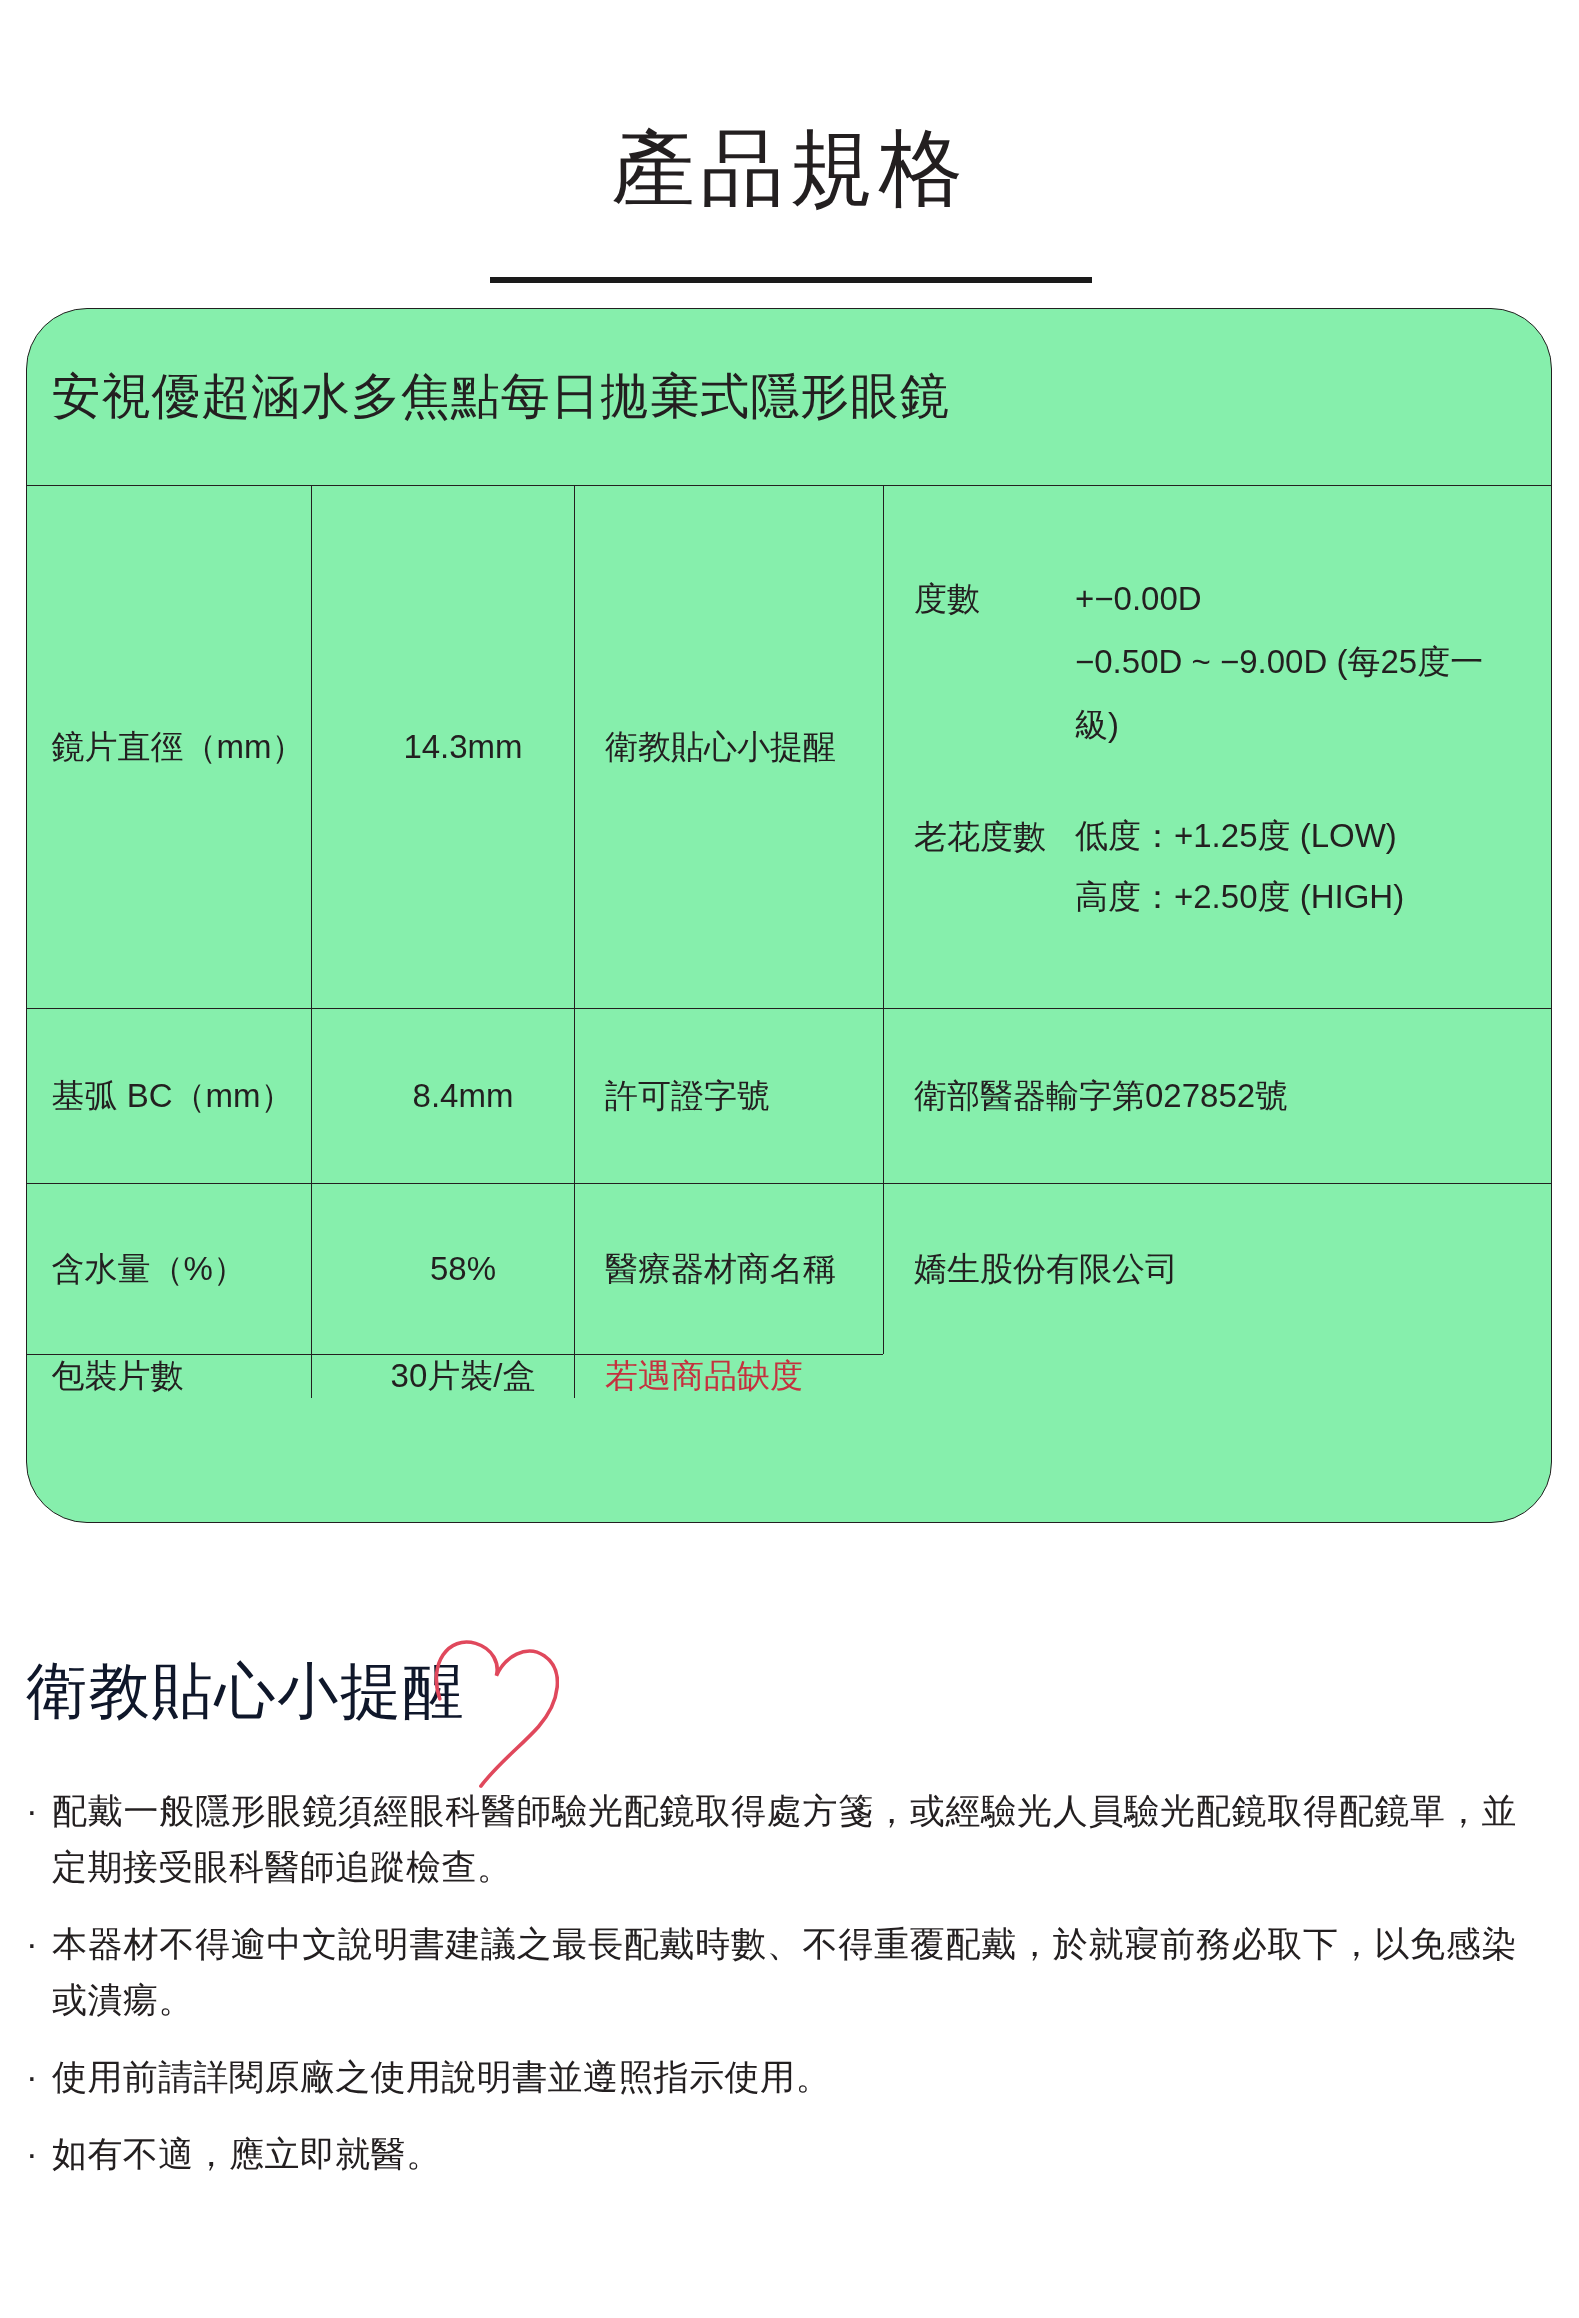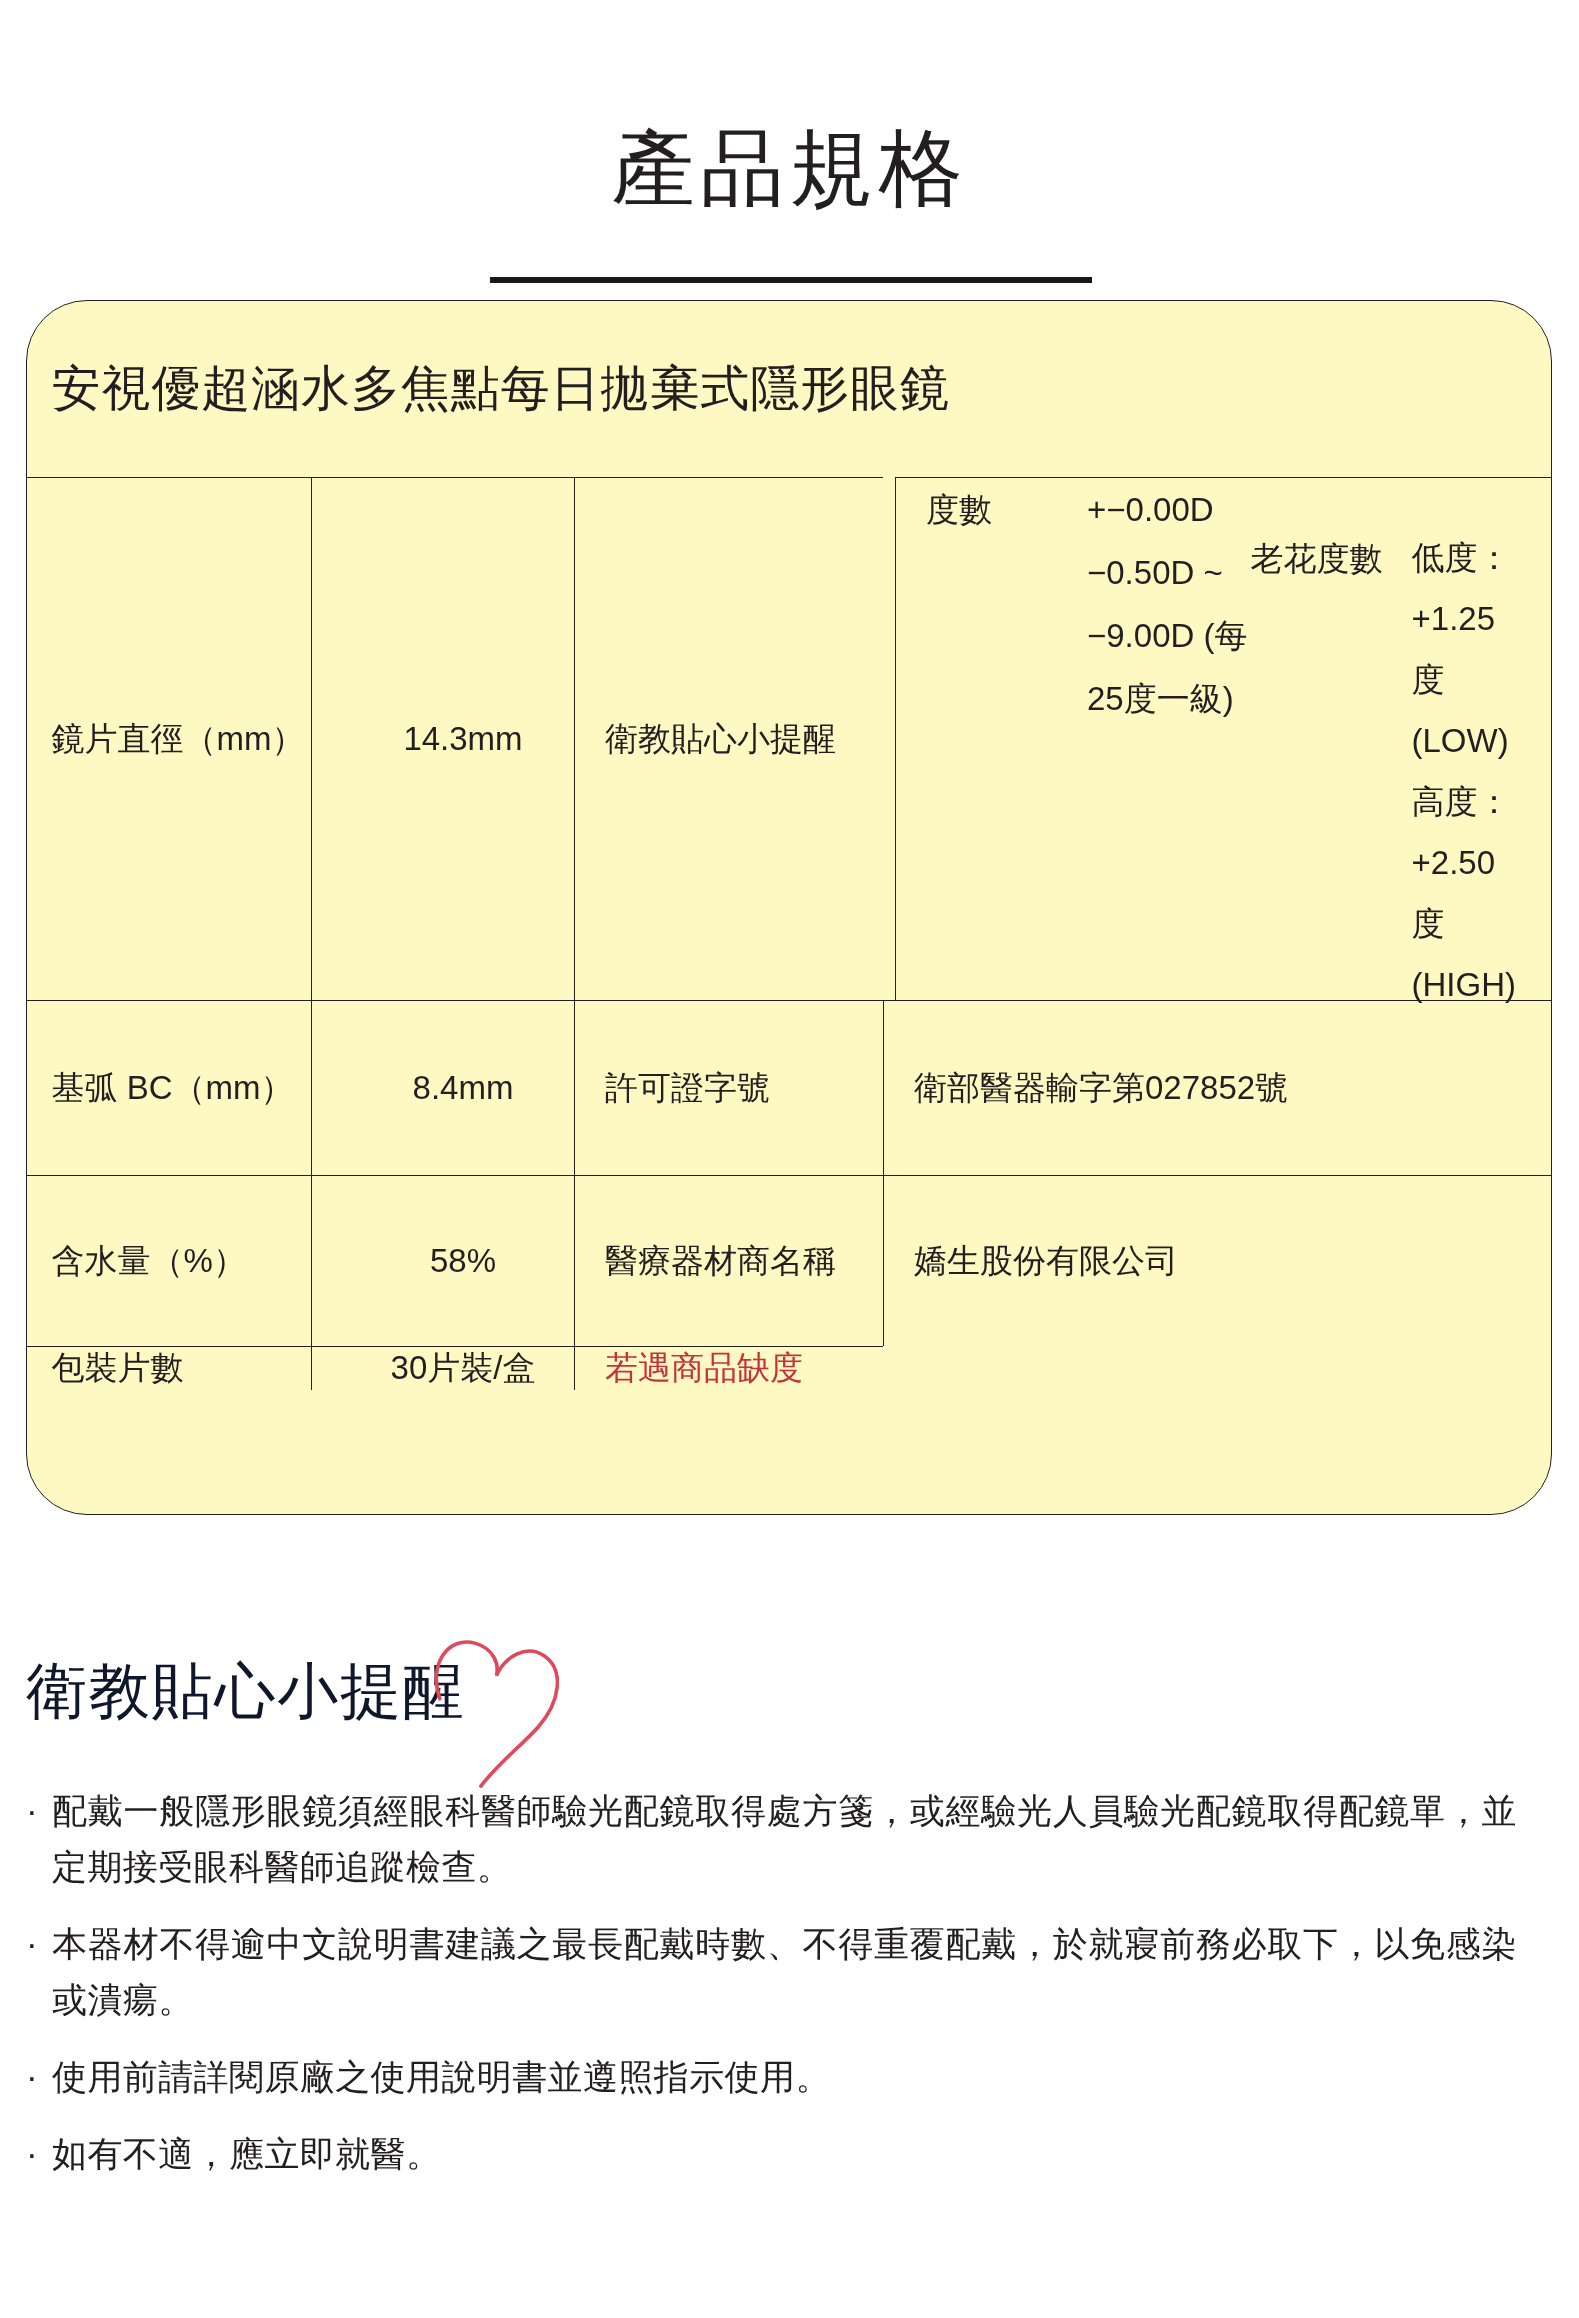--- a/index.html
+++ b/index.html
@@ -14,23 +14,23 @@
     position:absolute;top:112px;left:0;width:100%;
     text-align:center;font-size:84px;font-weight:400;
     letter-spacing:5.3px;margin:0;color:#231f20;
   }
   .title-underline{
     position:absolute;top:277px;left:490px;width:602px;height:6.1px;
     background:#1a1a1a;
   }
   
   .spec-box{
-    position:absolute;top:300px;left:26px;width:1526px;height:1215px;
+    position:absolute;top:308px;left:26px;width:1526px;height:1215px;
     border:1.8px solid #231f20;border-radius:61px;overflow:hidden;
-    box-sizing:border-box;background:#fef9c3;
+    box-sizing:border-box;background:#86efac;
   }
   .spec-head{
     height:176px;display:flex;align-items:center;
     padding-left:24.6px;font-size:49px;letter-spacing:0.9px;
     box-sizing:border-box;
   }
   .spec-grid{
     display:grid;
     grid-template-columns:284px 263px 309px 1fr;
     grid-template-rows:523px 175px 171px auto;
@@ -40,21 +40,21 @@
     box-sizing:border-box;
     display:flex;align-items:center;
     font-size:33px;line-height:1.3;
   }
   .colL{border-left:1.8px solid #231f20;}
   .pad1{padding-left:24.6px;}
   .pad2{padding-left:40px;justify-content:center;}
   .pad3{padding-left:30px;}
   .pad4{padding-left:30px;padding-right:35px;}
   
-  .power-cell{flex-direction:row;align-items:stretch;justify-content:center;margin-left:12px;}
+  .power-cell{flex-direction:column;align-items:stretch;justify-content:center;}
   .power-group{display:flex;}
   .power-group.second{margin-top:49px;}
   .power-label{width:161px;flex:0 0 161px;line-height:63px;}
   .power-lines .pline{line-height:63px;}
   .power-lines2 .pline{line-height:61px;}
   
   .red-text{color:#c5313e;}
   .red-lines .rline{line-height:65px;}
   
   .tips-heading{

